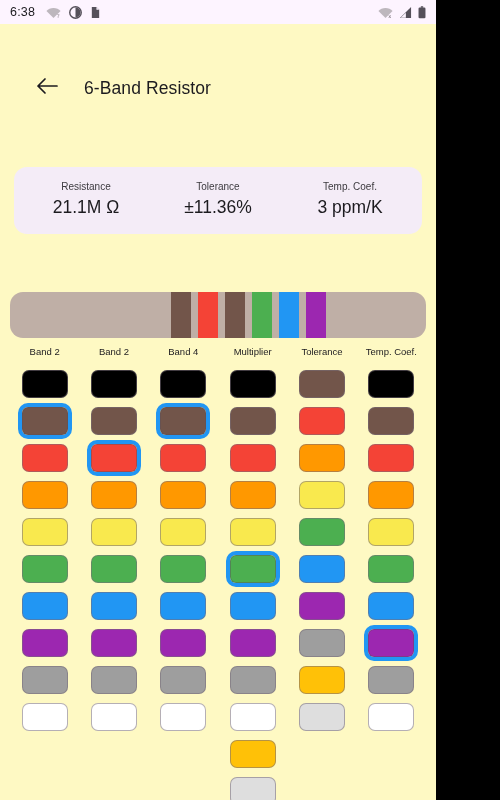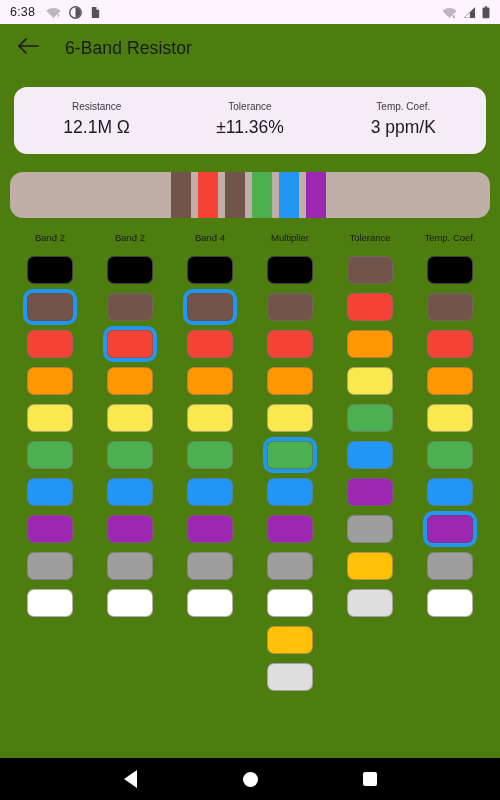--- a/index.html
+++ b/index.html
@@ -4,23 +4,23 @@
 <style>
   * { box-sizing: border-box; margin: 0; padding: 0; }
   html, body {
     width: 500px; height: 800px;
     background: #000;
     font-family: "Liberation Sans", sans-serif;
     overflow: hidden;
   }
   #app {
     position: relative;
-    width: 500px; height: 800px;
-    background: #4d7c0f;
-    display: flex; flex-direction: column;
+    width: 436px; height: 800px;
+    background: #fef9c3;
+    display: flex; flex-direction: column; gap: 40px;
   }
 
   
   .statusbar {
     height: 24px; flex: 0 0 24px;
     display: flex; align-items: center;
     padding: 0 10px;
     background: #FDF4FF;
   }
   .sb-time {
@@ -28,21 +28,21 @@
     margin-right: 11px;
   }
   .sb-left-icons { display: flex; align-items: center; gap: 8px; }
   .sb-right { margin-left: auto; display: flex; align-items: center; gap: 6px; }
   .ic { display: block; }
 
   
   .appbar {
     height: 48px; flex: 0 0 48px;
     display: flex; align-items: center;
-    padding-left: 11px;
+    padding-left: 30px;
   }
   .back-btn {
     width: 34px; height: 34px;
     display: flex; align-items: center; justify-content: center;
     border-radius: 50%; cursor: pointer; background: transparent;
   }
   .appbar-title {
     font-size: 17.5px; color: #1c1b1f; margin-left: 20px;
     letter-spacing: .1px;
   }
@@ -193,21 +193,21 @@
           <path d="M21 9 H2 M9 2 L2 9 L9 16" fill="none" stroke="#1c1b1f" stroke-width="1.7" stroke-linecap="round" stroke-linejoin="round"></path>
         </svg>
       </span>
     </div>
     <div class="appbar-title">6-Band Resistor</div>
   </div>
 
   <div class="result-card">
     <div class="result-col">
       <div class="result-label">Resistance</div>
-      <div class="result-value">12.1M Ω</div>
+      <div class="result-value">21.1M Ω</div>
     </div>
     <div class="result-col">
       <div class="result-label">Tolerance</div>
       <div class="result-value">±11.36%</div>
     </div>
     <div class="result-col">
       <div class="result-label">Temp. Coef.</div>
       <div class="result-value">3 ppm/K</div>
     </div>
   </div>

